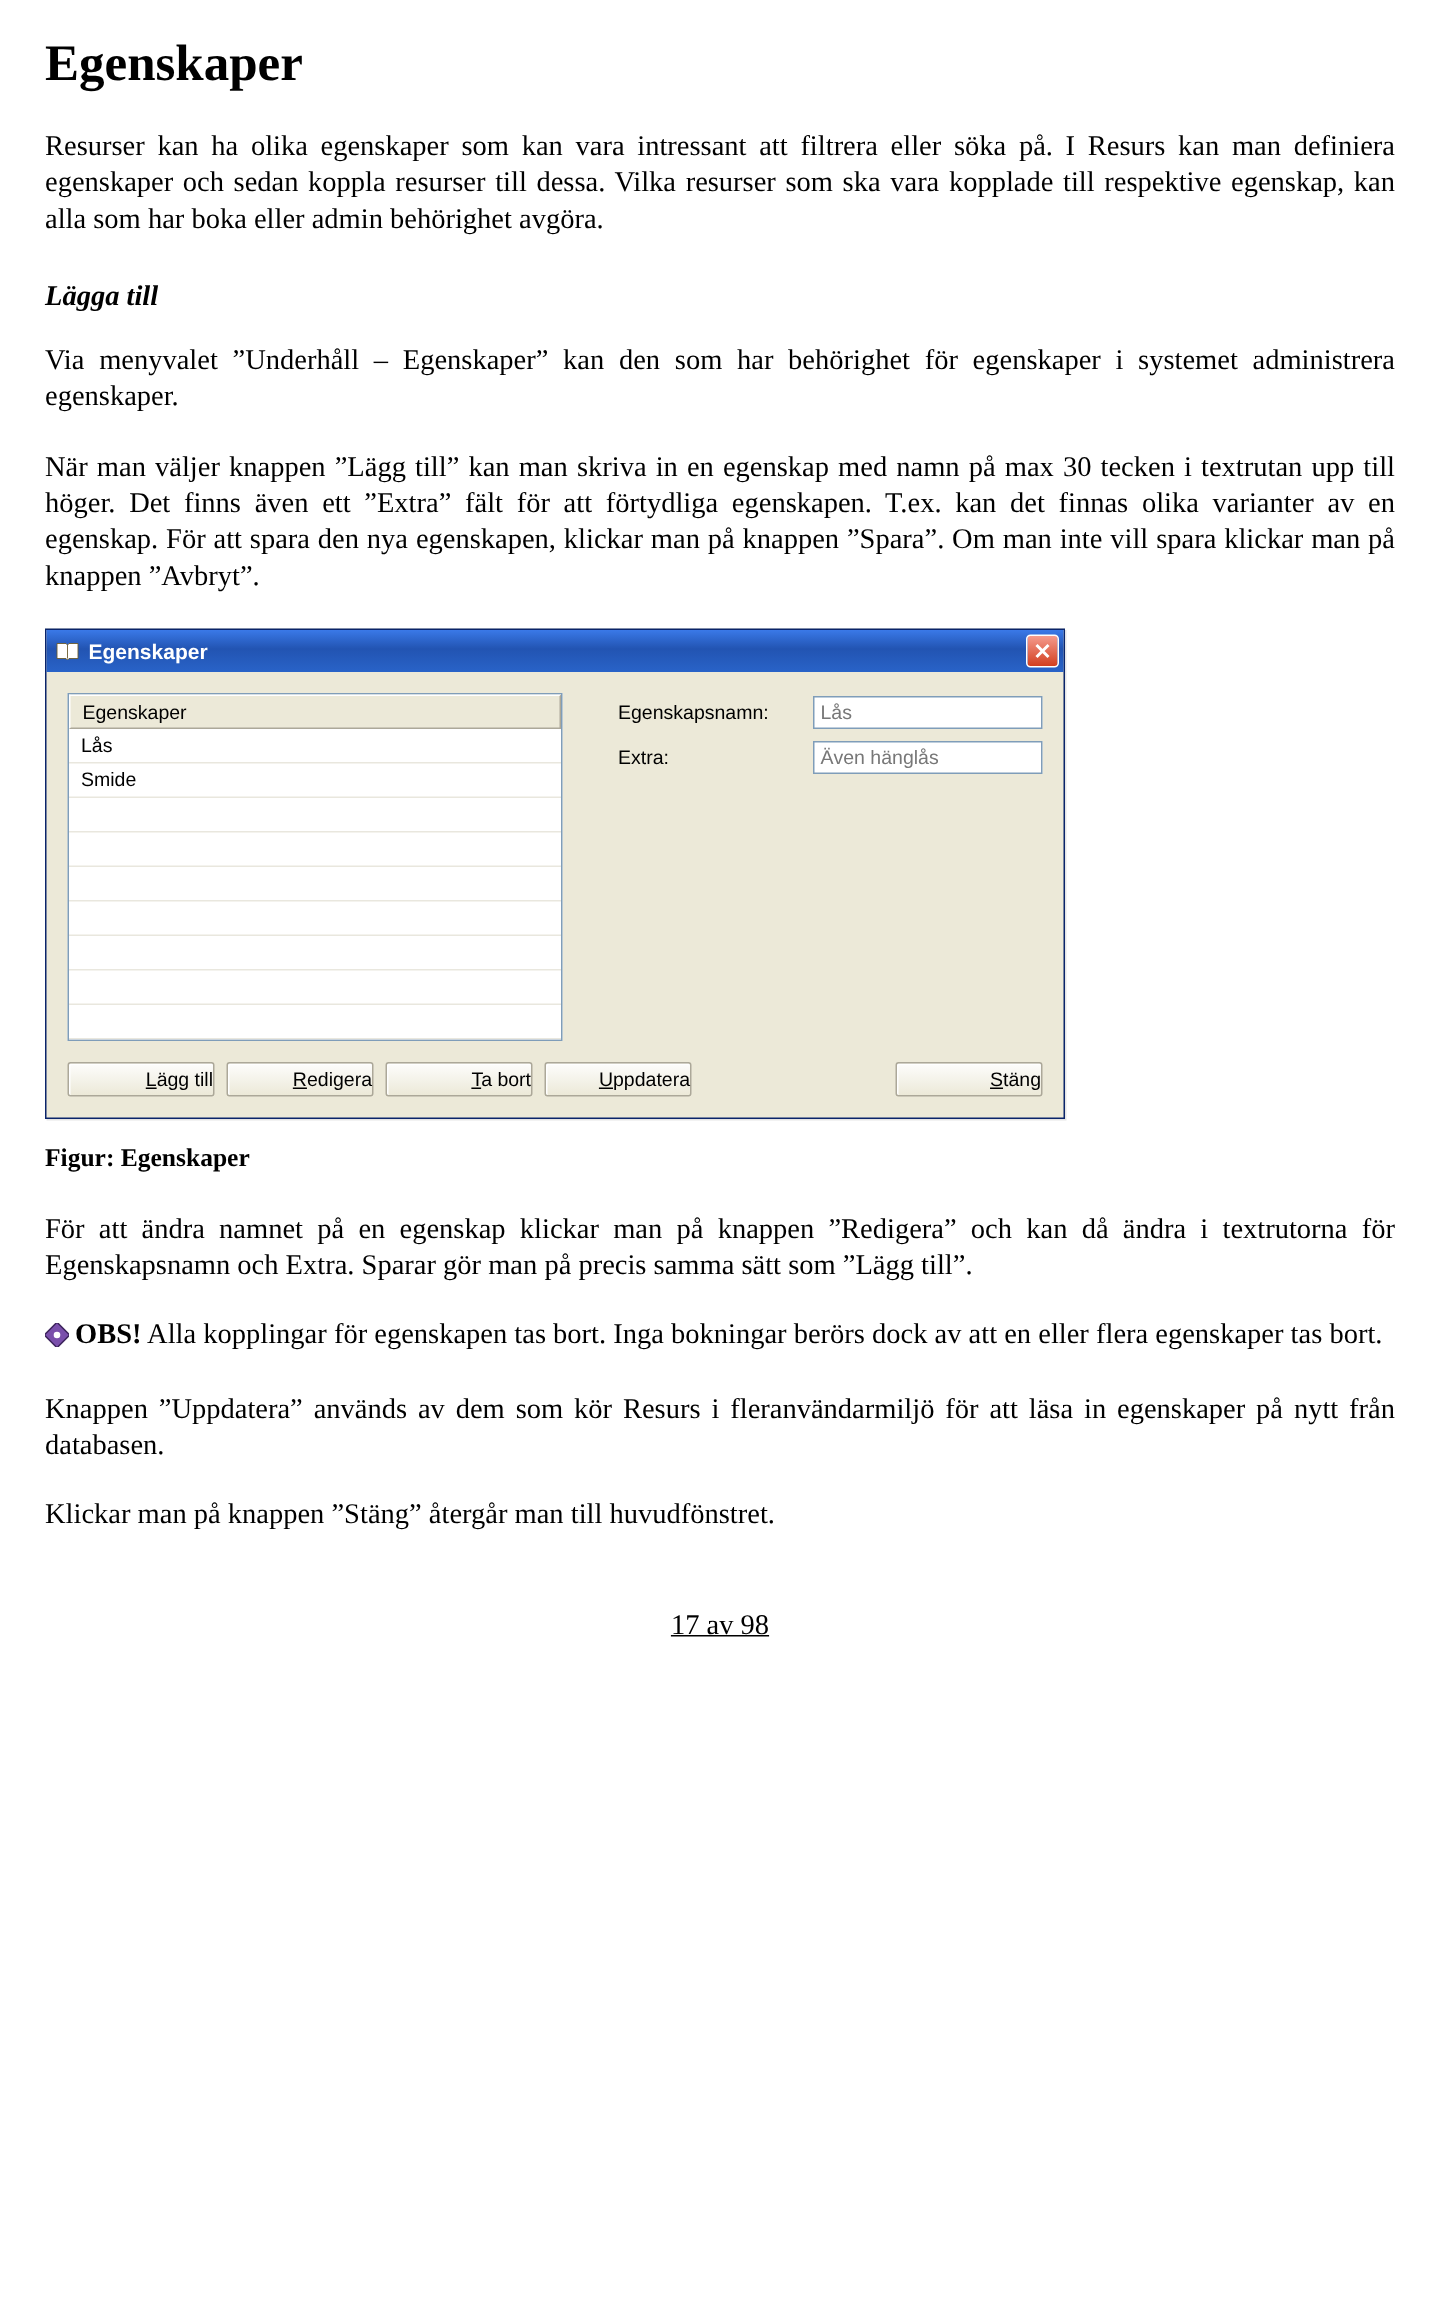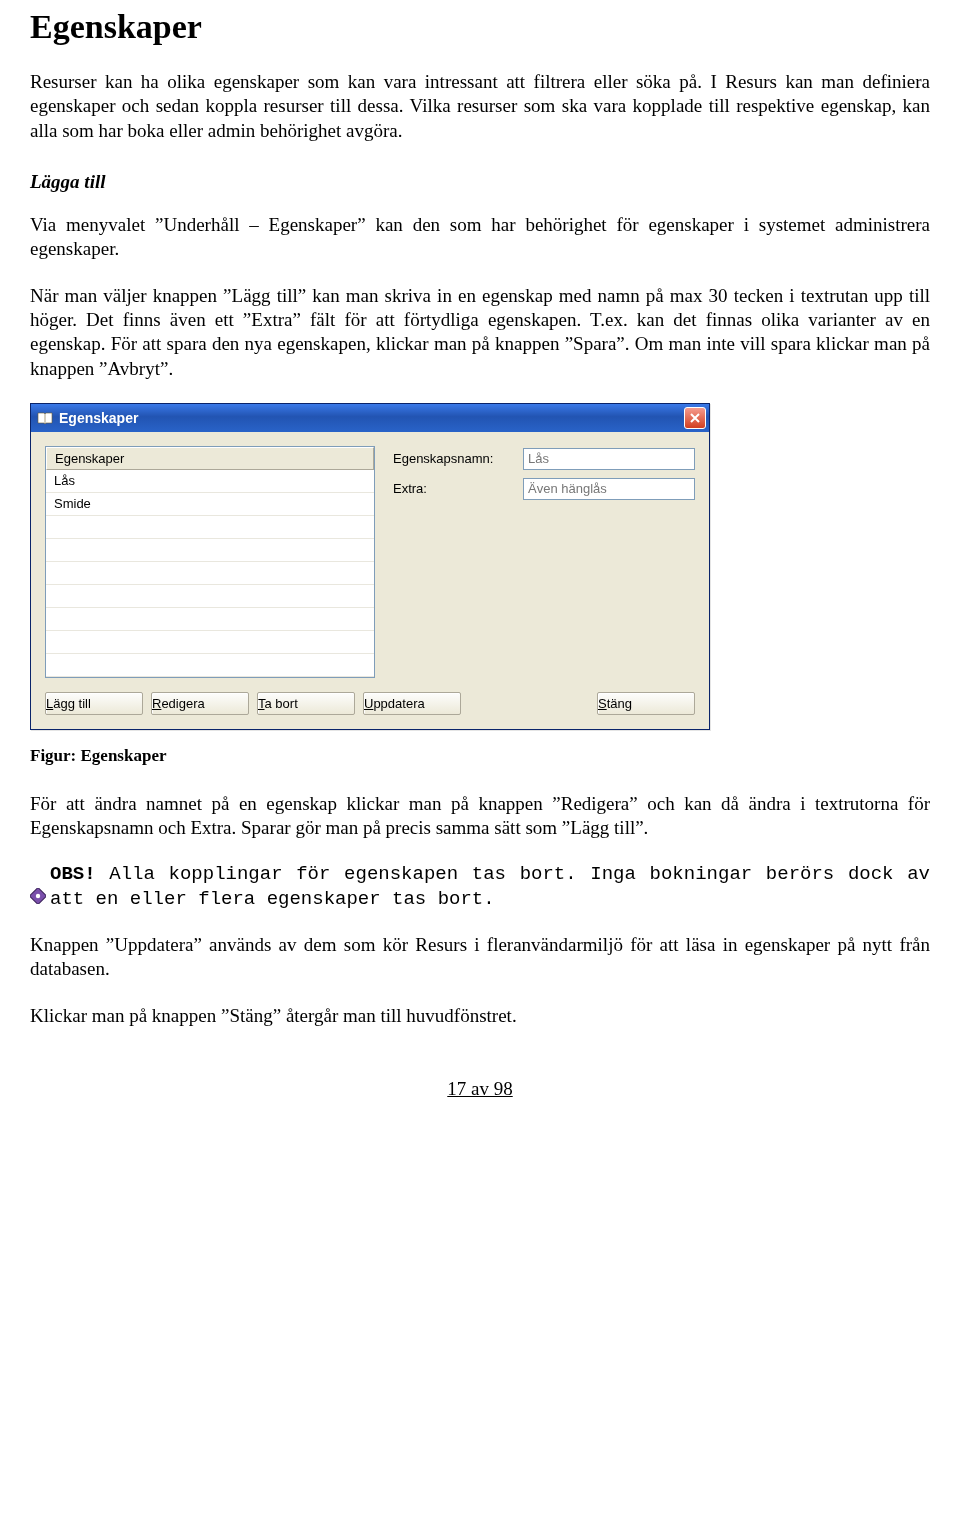--- a/index.html
+++ b/index.html
@@ -5,21 +5,21 @@
   body {
     margin: 0;
     padding: 0;
     font-family: "Times New Roman", Times, serif;
     font-size: 19px;
     background: #fff;
     color: #000;
     width: 960px;
   }
   .page {
-    padding: 8px 30px;
+    padding: 24px 30px;
   }
   h1 {
     font-size: 34px;
     font-weight: bold;
     margin: 0 0 24px 0;
   }
   h2 {
     font-size: 19px;
     font-weight: bold;
     font-style: italic;
@@ -100,20 +100,21 @@
   }
   .listrow.empty { color: transparent; }
   .fieldpanel {
     flex: 1;
     padding-top: 2px;
   }
   .fieldrow {
     display: flex;
     align-items: center;
     margin-bottom: 8px;
+    margin-left: 19px;
   }
   .fieldrow .lbl {
     width: 130px;
     font-size: 13px;
   }
   .txt {
     flex: 1;
     height: 20px;
     border: 1px solid #7f9db9;
     background: #fff;
@@ -126,34 +127,34 @@
   .btns {
     display: flex;
     padding: 8px 14px 14px 14px;
     gap: 8px;
   }
   .btn {
     border: 1px solid #aca899;
     background: linear-gradient(to bottom, #fdfdfc, #ece9d8);
     padding: 3px 0;
     width: 96px;
-    text-align: left;
+    text-align: right;
     font-size: 13px;
     border-radius: 2px;
     box-shadow: inset 1px 1px 0 #fff;
     cursor: default;
   }
   .btn u { text-decoration: underline; }
   .spacer { flex: 1; }
   .caption {
     font-weight: bold;
     font-size: 17px;
     margin: 0 0 26px 0;
   }
-  .obs-line { display: flex; align-items: flex-end; font-family: Liberation Mono, monospace; }
+  .obs-line { display: flex; align-items: flex-start; }
   .obs-icon {
     display: inline-block;
     margin-right: 4px;
     margin-top: 3px;
   }
   .footer {
     text-align: center;
     font-size: 19px;
     margin-top: 50px;
     text-decoration: underline;

